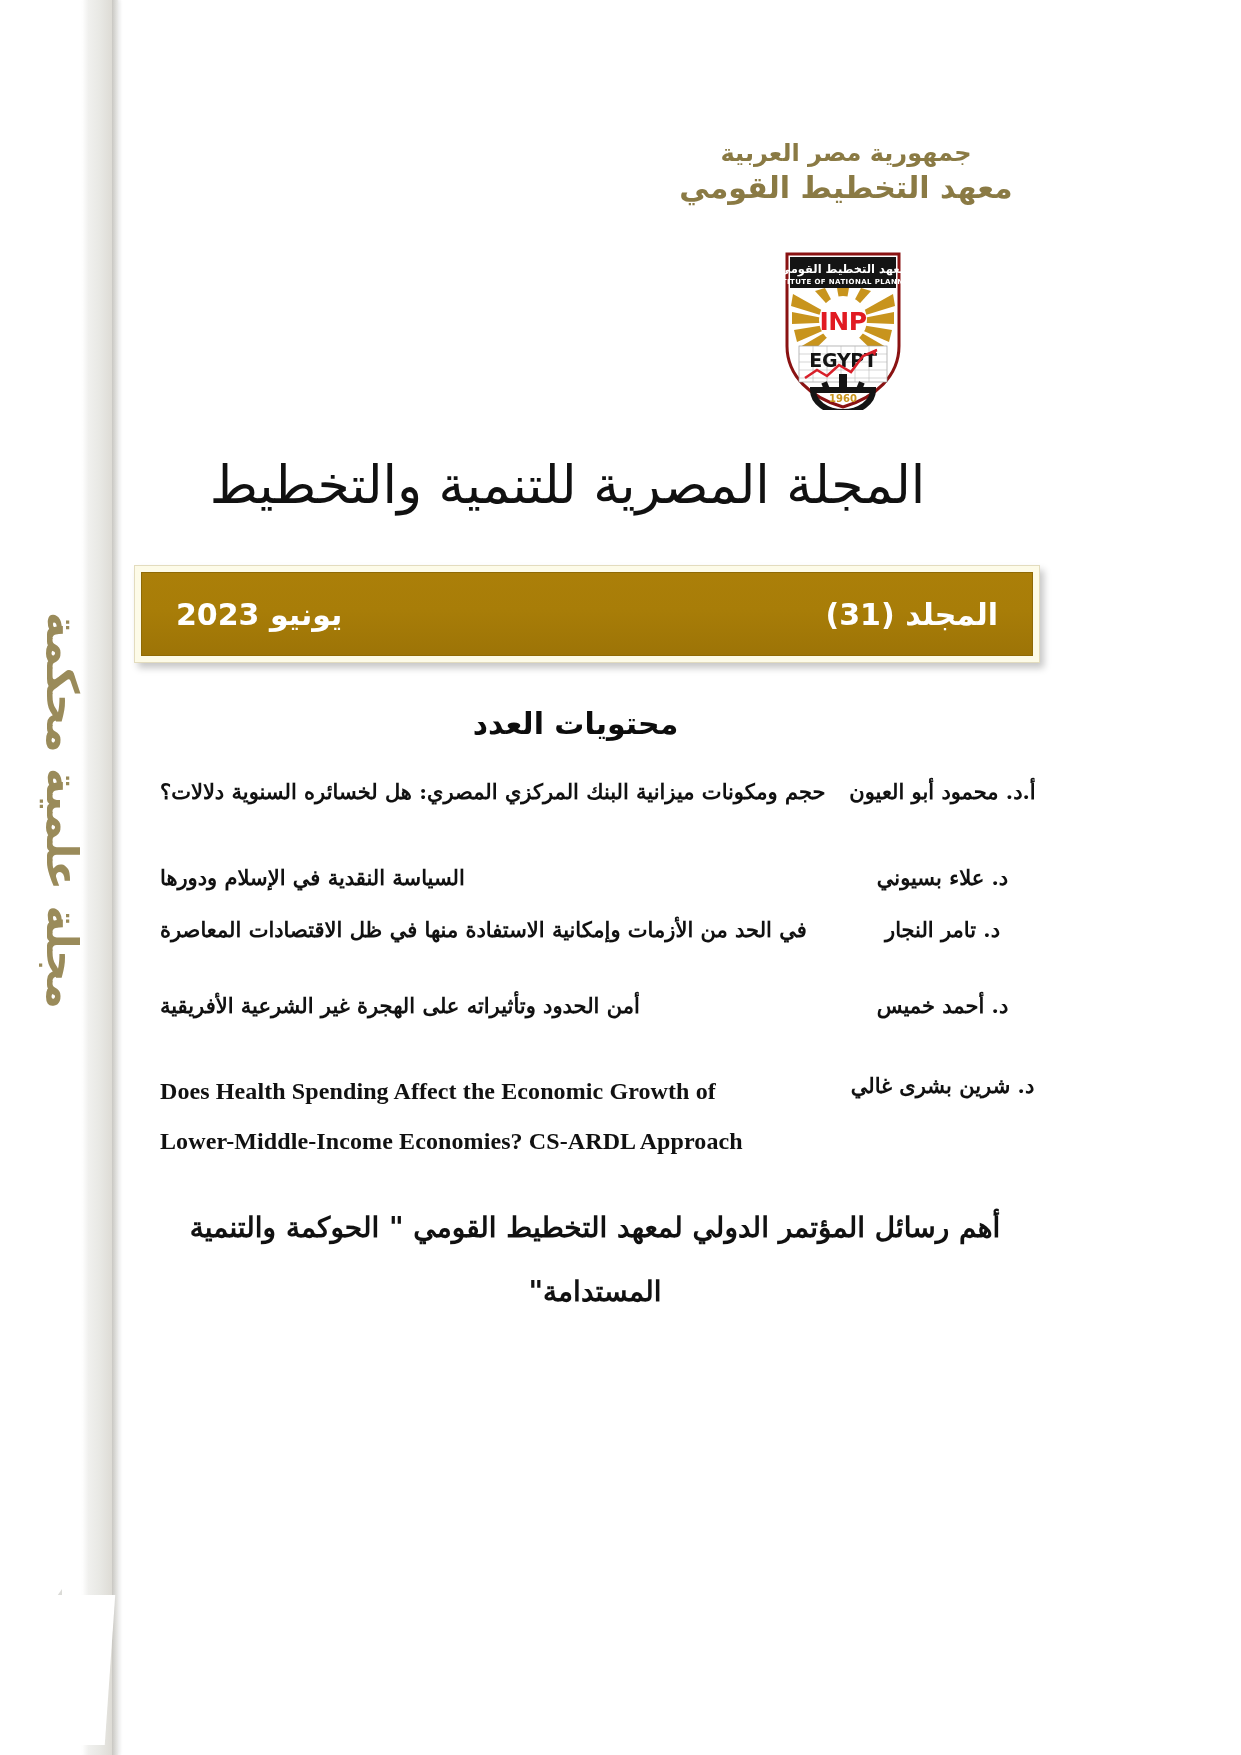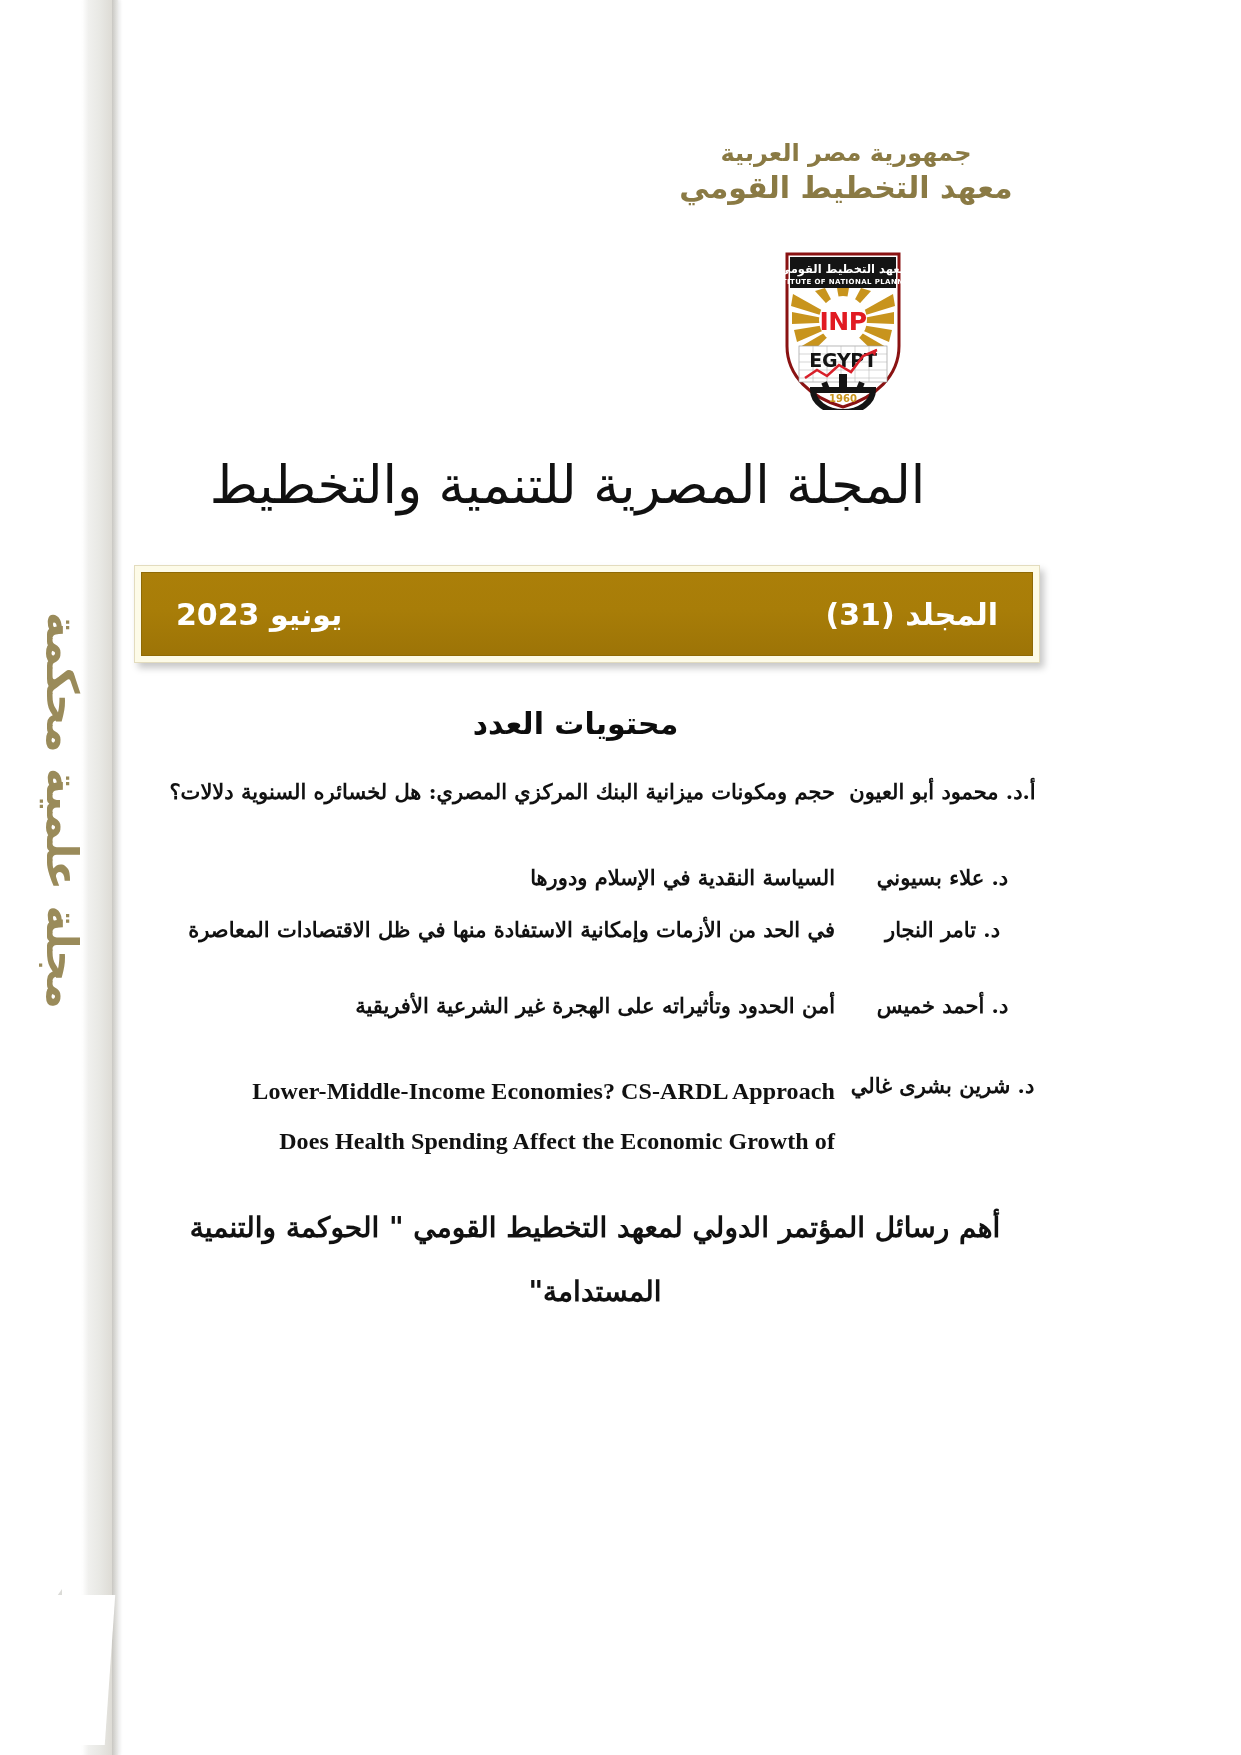--- a/index.html
+++ b/index.html
@@ -188,21 +188,21 @@
     direction: rtl;
   }
   .toc-entry {
     display: flex;
     flex-direction: row;
     align-items: flex-start;
     margin-bottom: 26px;
   }
   .toc-title {
     flex: 1 1 auto;
-    text-align: right;
+    text-align: left;
     direction: rtl;
     padding-left: 20px;
   }
   .toc-author {
     flex: 0 0 215px;
     text-align: center;
     direction: rtl;
     font-size: 21px;
     font-weight: 700;
     color: #111111;
@@ -362,22 +362,22 @@
       <div class="toc-title">
         <div class="toc-line">أمن الحدود وتأثيراته على الهجرة غير الشرعية الأفريقية</div>
       </div>
     </div>
 
     <div class="toc-entry">
       <div class="toc-author">
         <div class="toc-line">د. شرين بشرى غالي</div>
       </div>
       <div class="toc-title">
+        <div class="toc-line en">Does Health Spending Affect the Economic Growth of</div>
         <div class="toc-line en">Lower-Middle-Income Economies? CS-ARDL Approach</div>
-        <div class="toc-line en">Does Health Spending Affect the Economic Growth of</div>
       </div>
     </div>
 
   </div>
 
   <div class="footer-note">
     <div class="footer-line">أهم رسائل المؤتمر الدولي لمعهد التخطيط القومي " الحوكمة والتنمية المستدامة"</div>
   </div>
 
 </div>

